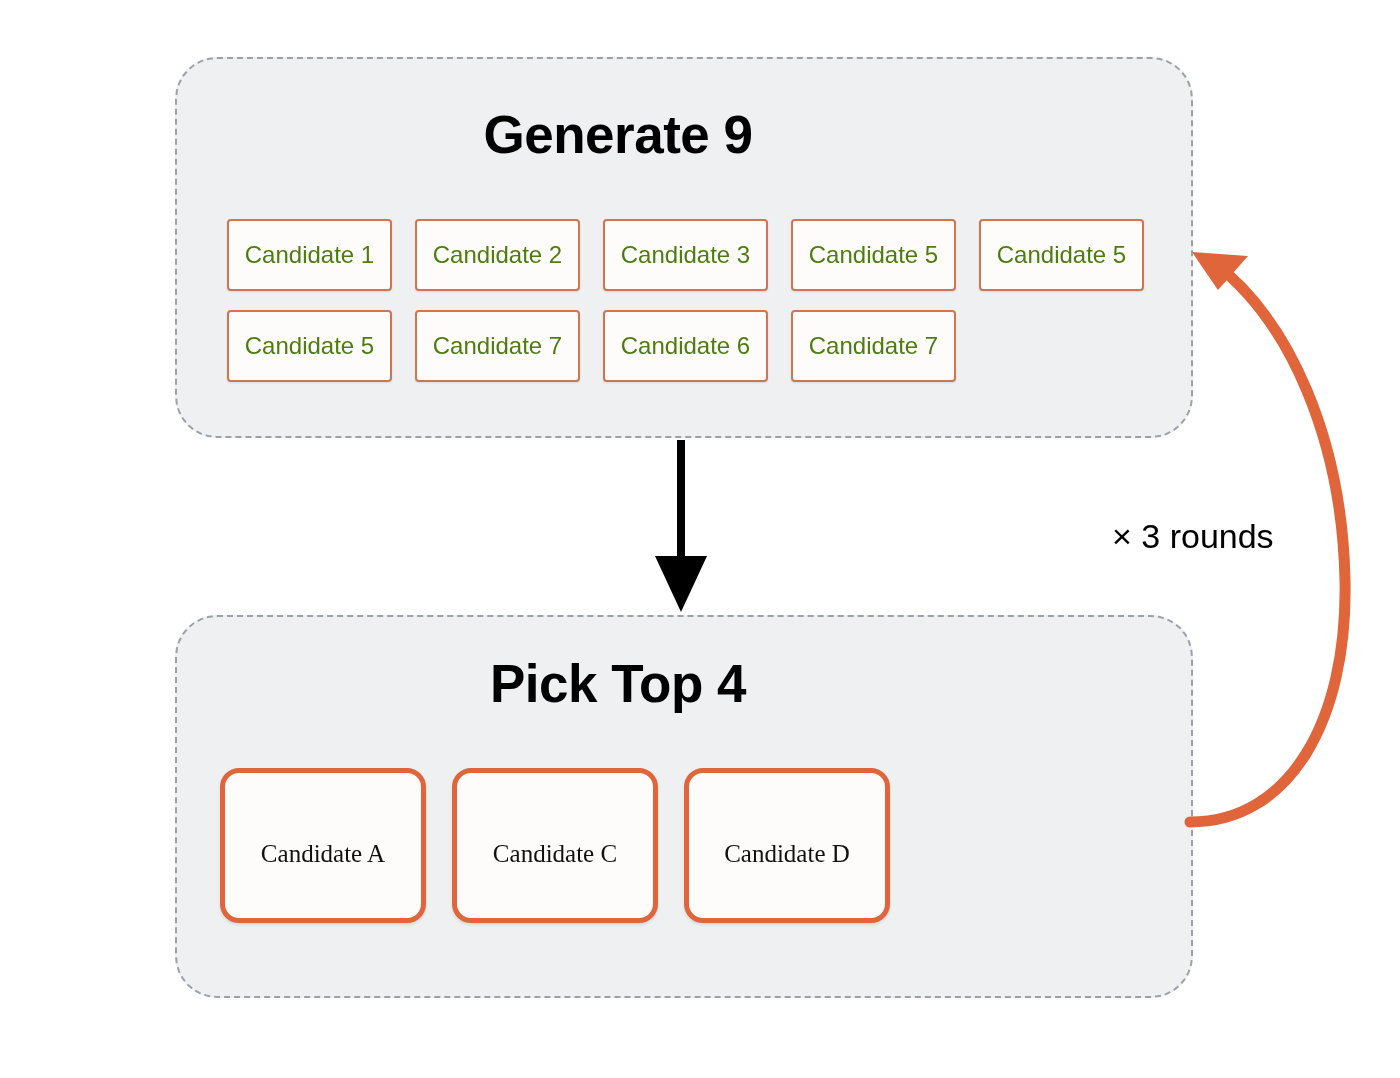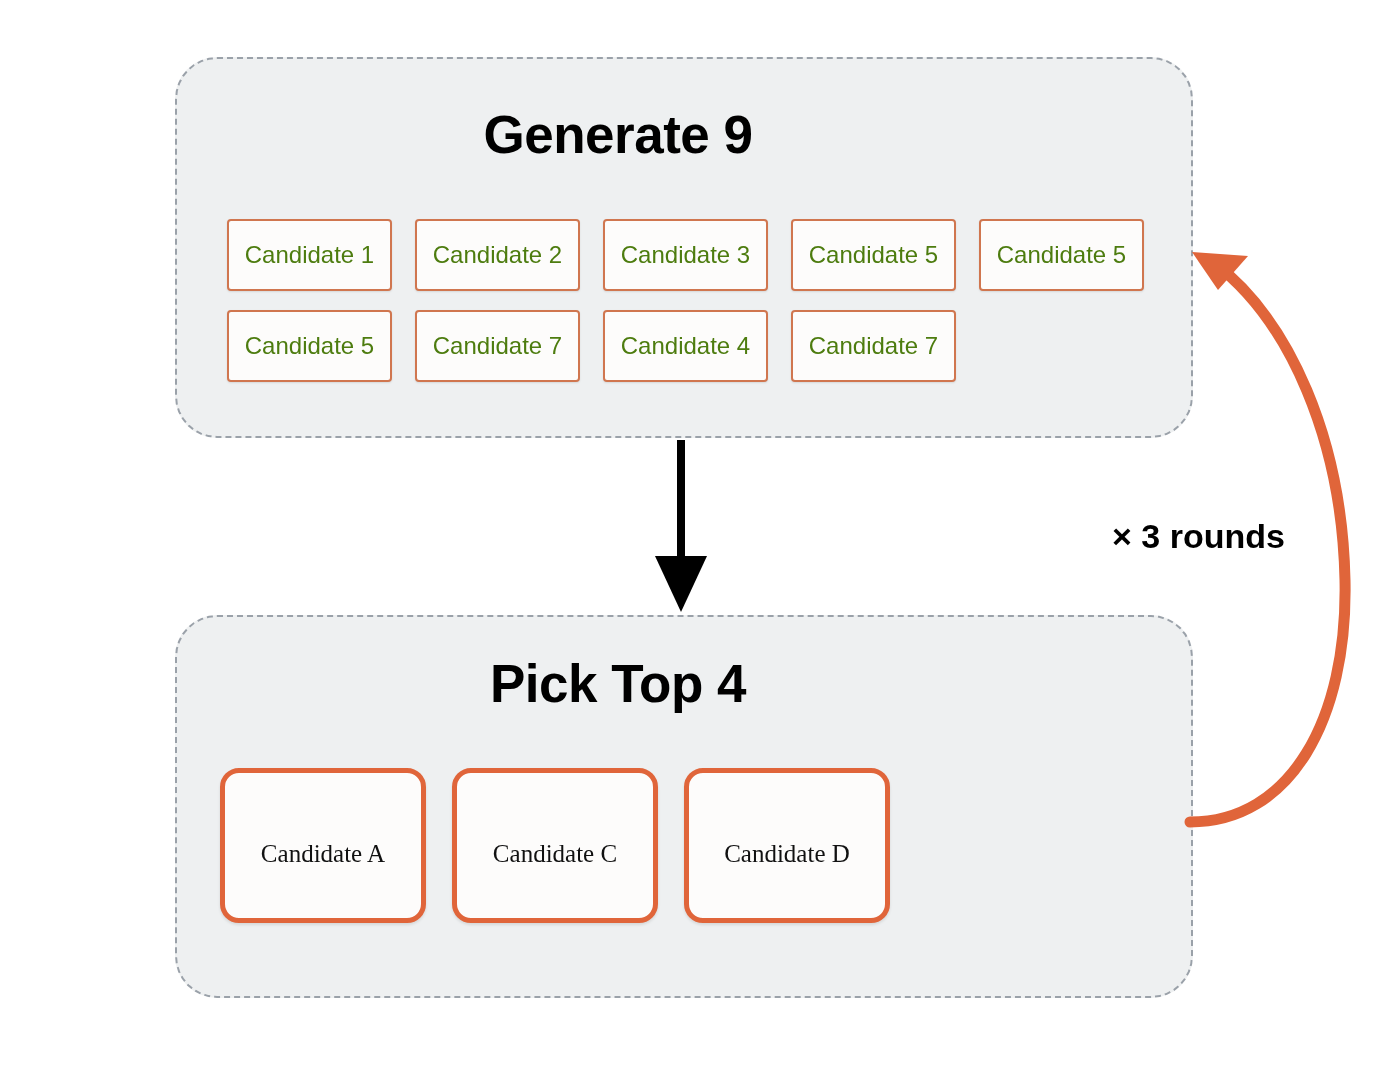--- a/index.html
+++ b/index.html
@@ -124,21 +124,21 @@
     height: 1078px;
     pointer-events: none;
   }
 
   
   #rounds-label {
     position: absolute;
     left: 1112px;
     top: 517px;
     font-size: 34px;
-    font-weight: bold;
+    font-weight: normal;
     color: #000000;
     white-space: nowrap;
     letter-spacing: 0px;
   }
 </style>
 </head>
 <body>
 
 <div id="stage">
 
@@ -146,21 +146,21 @@
   <div class="panel-title" id="title-generate">Generate 9</div>
 
   <div id="grid-generate">
     <div class="chip-small">Candidate 1</div>
     <div class="chip-small">Candidate 2</div>
     <div class="chip-small">Candidate 3</div>
     <div class="chip-small">Candidate 5</div>
     <div class="chip-small">Candidate 5</div>
     <div class="chip-small">Candidate 5</div>
     <div class="chip-small">Candidate 7</div>
-    <div class="chip-small">Candidate 4</div>
+    <div class="chip-small">Candidate 6</div>
     <div class="chip-small">Candidate 7</div>
   </div>
 
   <div class="panel" id="panel-pick"></div>
   <div class="panel-title" id="title-pick">Pick Top 4</div>
 
   <div id="grid-pick">
     <div class="chip-large">Candidate A</div>
     <div class="chip-large">Candidate C</div>
     <div class="chip-large">Candidate D</div>

